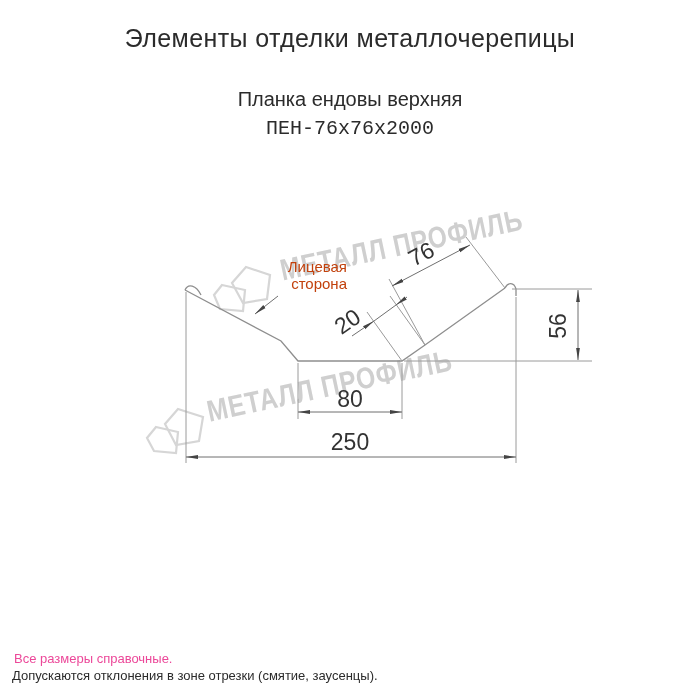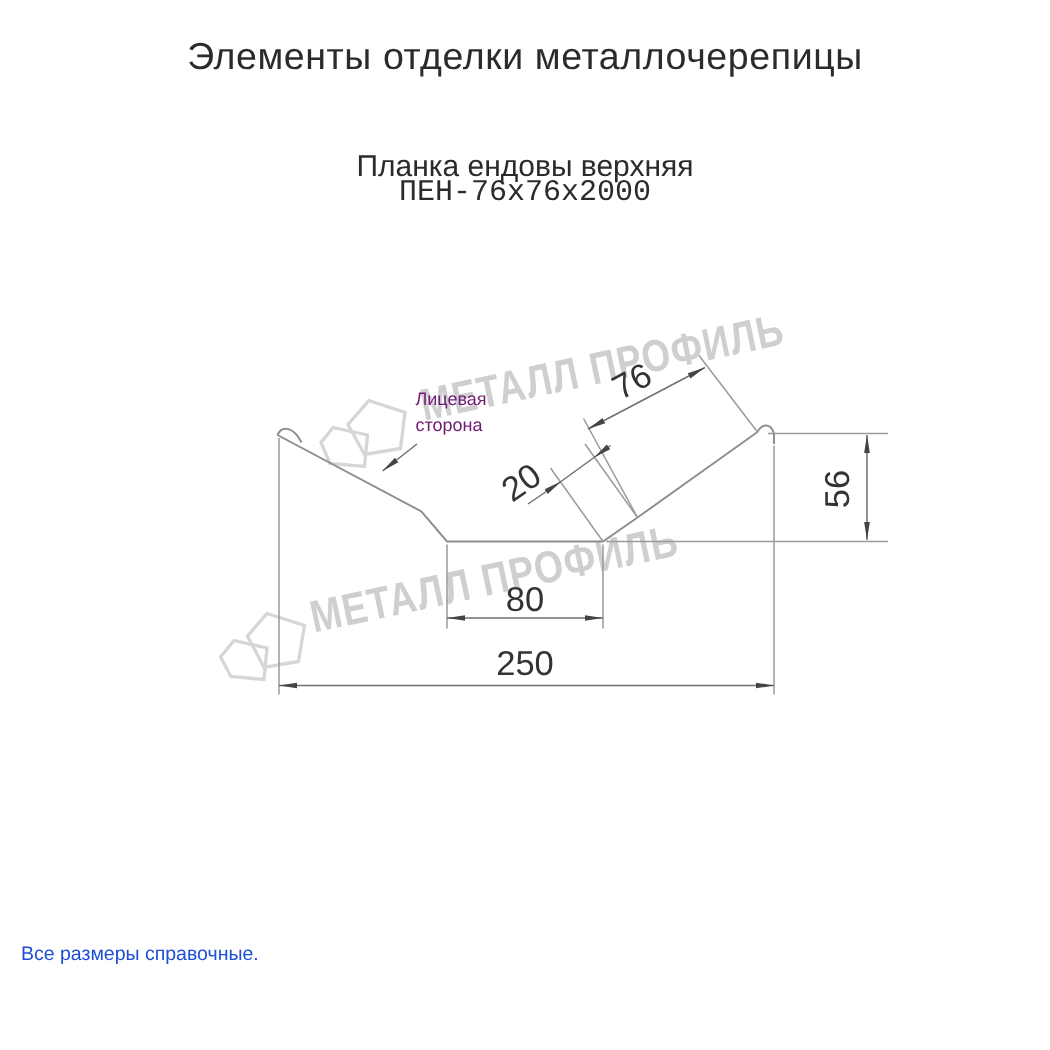--- a/index.html
+++ b/index.html
@@ -13,32 +13,32 @@
     padding-left:29px;
   }
   .title{
     position:absolute;top:24px;left:0;width:700px;
     text-align:center;
     font-size:25px;letter-spacing:.4px;
     color:#2b2b2b;
   }
   .subtitle{
     position:absolute;top:88px;left:0;width:700px;
-    text-align:center;font-size:20px;color:#2b2b2b;margin-top:12px;
+    text-align:center;font-size:20px;color:#2b2b2b;
   }
   .code{
     position:absolute;top:117px;left:0;width:700px;
     text-align:center;font-size:20px;color:#2b2b2b;font-family:Liberation Mono, monospace;
   }
   .drawing{position:absolute;top:0;left:0;}
   .face-label{
     position:absolute;left:277px;top:258px;width:70px;
-    font-size:12px;line-height:17px;color:#701a75;
+    font-size:15px;line-height:17px;color:#c2410c;text-align:right;
   }
-  .note1{position:absolute;left:14px;top:628px;font-size:13px;color:#1d4ed8;}
+  .note1{position:absolute;left:14px;top:651px;font-size:13px;color:#ec4899;}
   .note2{position:absolute;left:12px;top:668px;font-size:13px;color:#2b2b2b;}
   .dimtext{font-size:23px;fill:#333333;}
   .wmtext{font-size:30px;font-weight:bold;fill:#cfcfcf;letter-spacing:1px;}
 </style>
 </head>
 <body>
 
 <div class="page">
 
   <div class="title">Элементы отделки металлочерепицы</div>
@@ -96,14 +96,15 @@
     <text class="dimtext" x="350" y="450" text-anchor="middle">250</text>
     <text class="dimtext" x="350" y="407" text-anchor="middle">80</text>
     <text class="dimtext" x="566" y="326" text-anchor="middle" transform="rotate(-90 566 326)">56</text>
     <text class="dimtext" x="425" y="261" text-anchor="middle" transform="rotate(-28 425 261)">76</text>
     <text class="dimtext" x="352" y="328" text-anchor="middle" transform="rotate(-35 352 328)">20</text>
   </svg>
 
   <div class="face-label">Лицевая сторона</div>
 
   <div class="note1">Все размеры справочные.</div>
+  <div class="note2">Допускаются отклонения в зоне отрезки (смятие, заусенцы).</div>
 
 </div>
 
 </body></html>

